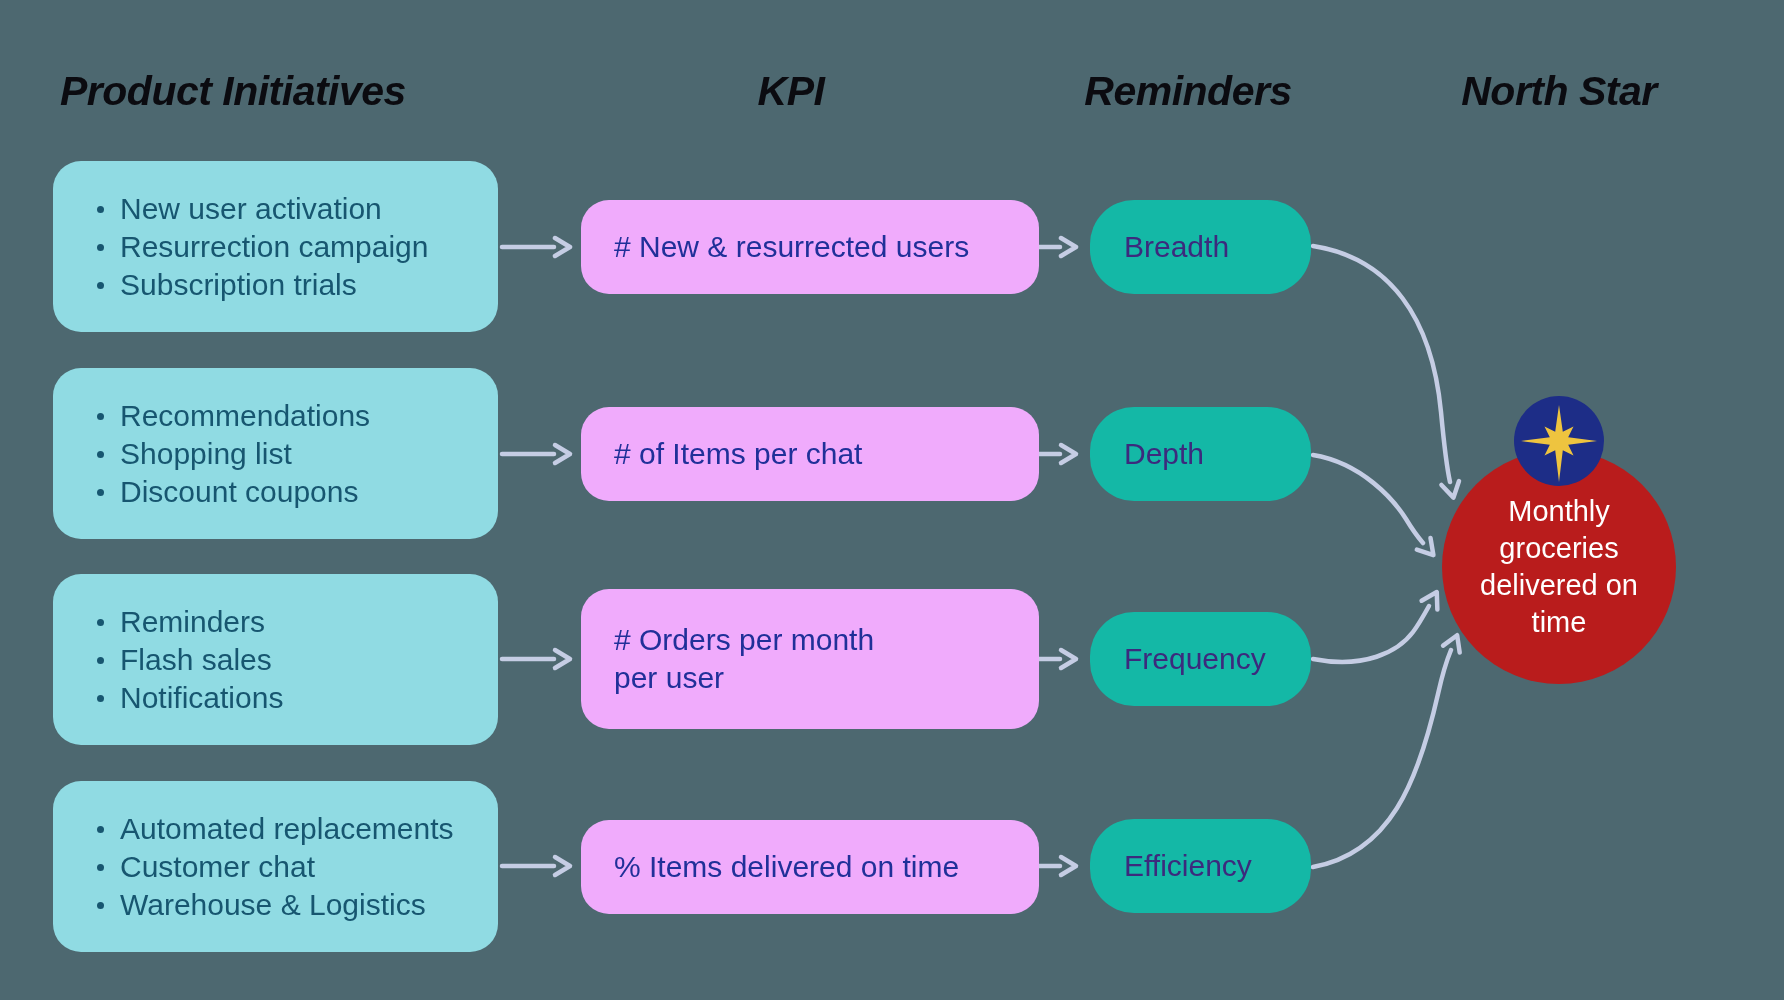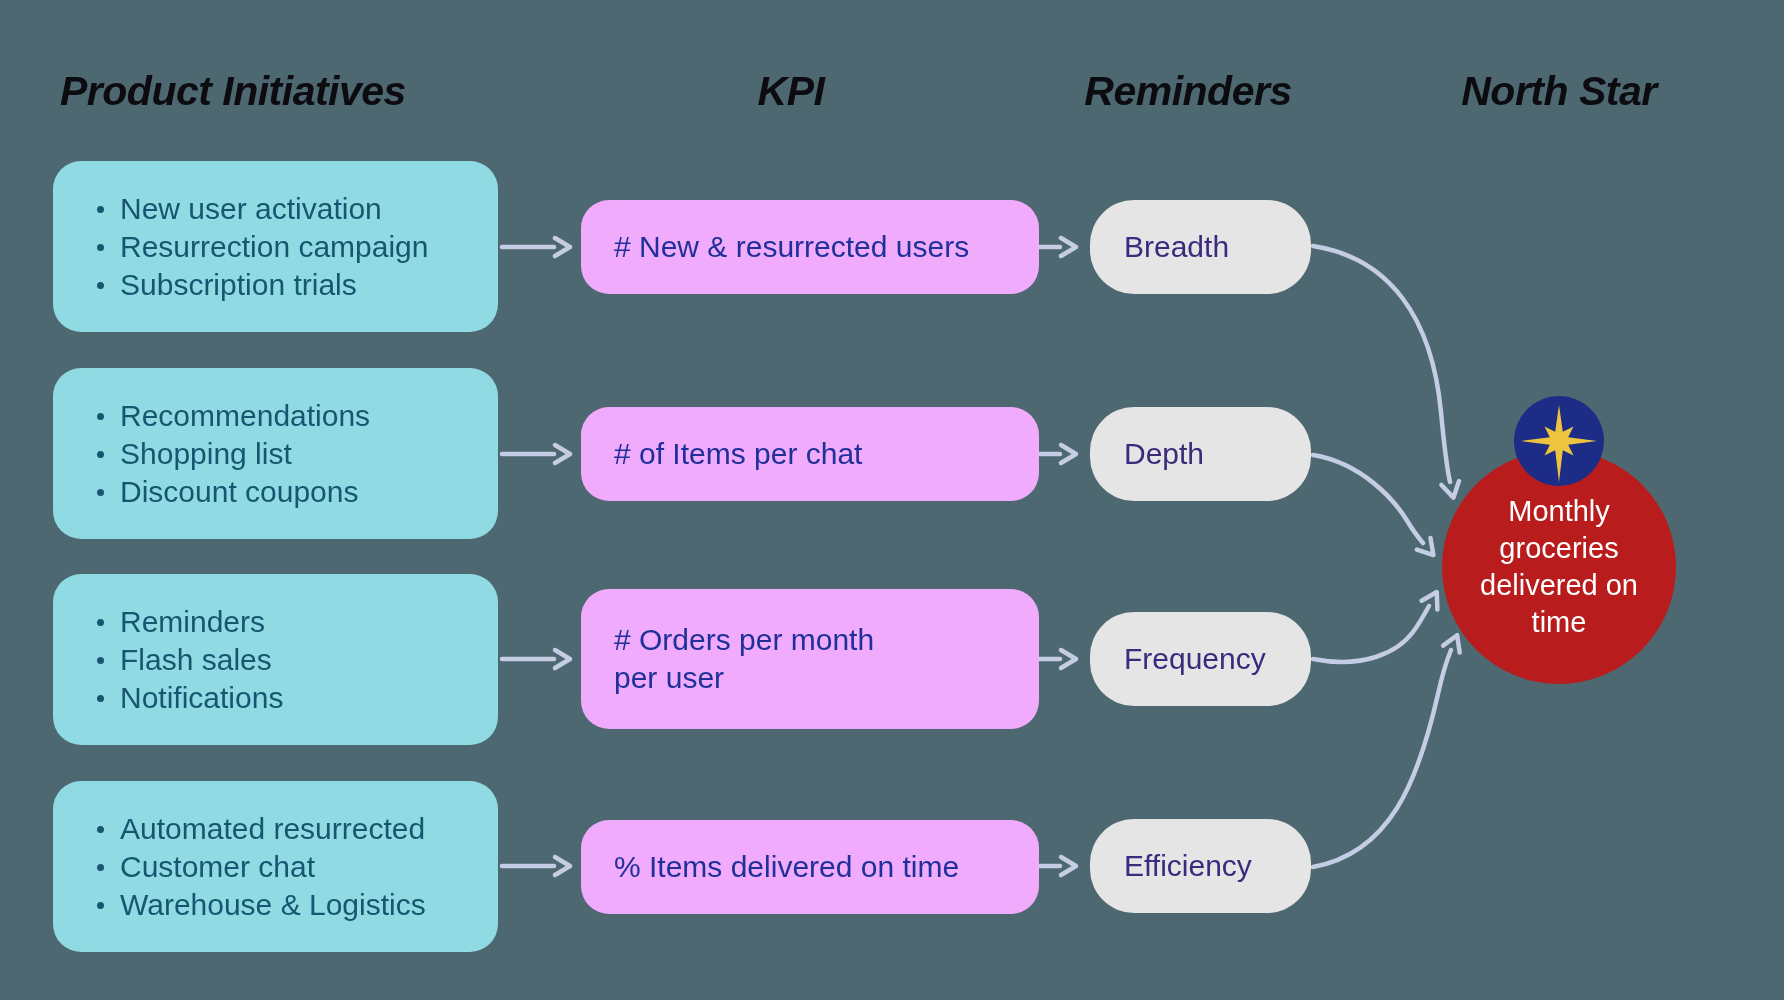--- a/index.html
+++ b/index.html
@@ -41,21 +41,21 @@
   }
   .kpi-box span {
     padding-left:33px; padding-right:16px;
     color:#203099; font-size:30px; line-height:38px;
     white-space:pre-line;
   }
 
   
   .dim-pill {
     position:absolute; left:1090px; width:221px; height:94px;
-    background:#e5e5e5; border-radius:44px;
+    background:#14b8a6; border-radius:44px;
     display:flex; align-items:center;
   }
   .dim-pill span { padding-left:34px; color:#3c2a7d; font-size:30px; white-space:nowrap; }
 
   
   .ns-circle {
     position:absolute; left:1442px; top:450px; width:234px; height:234px;
     border-radius:50%; background:#b91c1c;
     display:flex; align-items:center; justify-content:center; text-align:center;
   }
@@ -142,21 +142,21 @@
   <div class="kpi-box" style="top:589px;height:140px">
     <span># Orders per month
 per user</span>
   </div>
   <div class="dim-pill" style="top:612px">
     <span>Frequency</span>
   </div>
 
   <div class="init-box" style="top:781px">
     <ul>
-      <li>Automated resurrected</li>
+      <li>Automated replacements</li>
       <li>Customer chat</li>
       <li>Warehouse &amp; Logistics</li>
     </ul>
   </div>
   <div class="kpi-box" style="top:820px">
     <span>% Items delivered on time</span>
   </div>
   <div class="dim-pill" style="top:819px">
     <span>Efficiency</span>
   </div>

